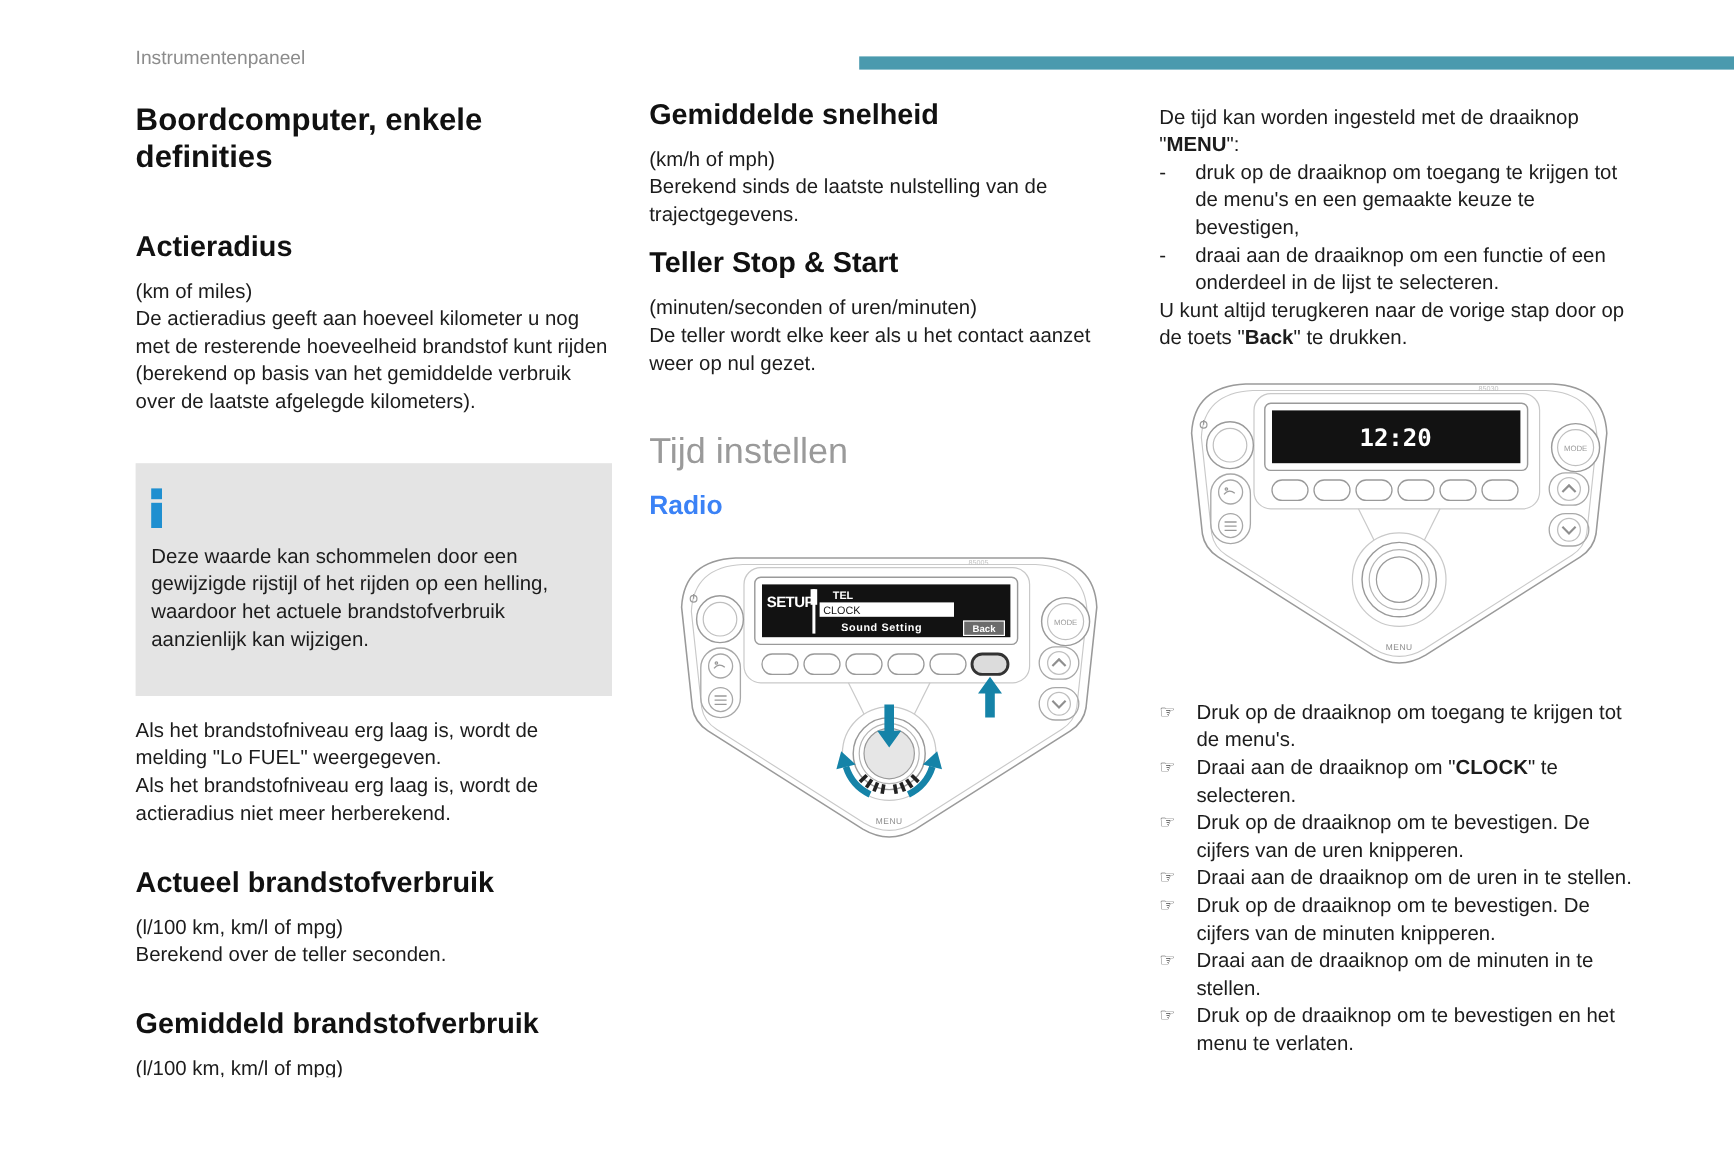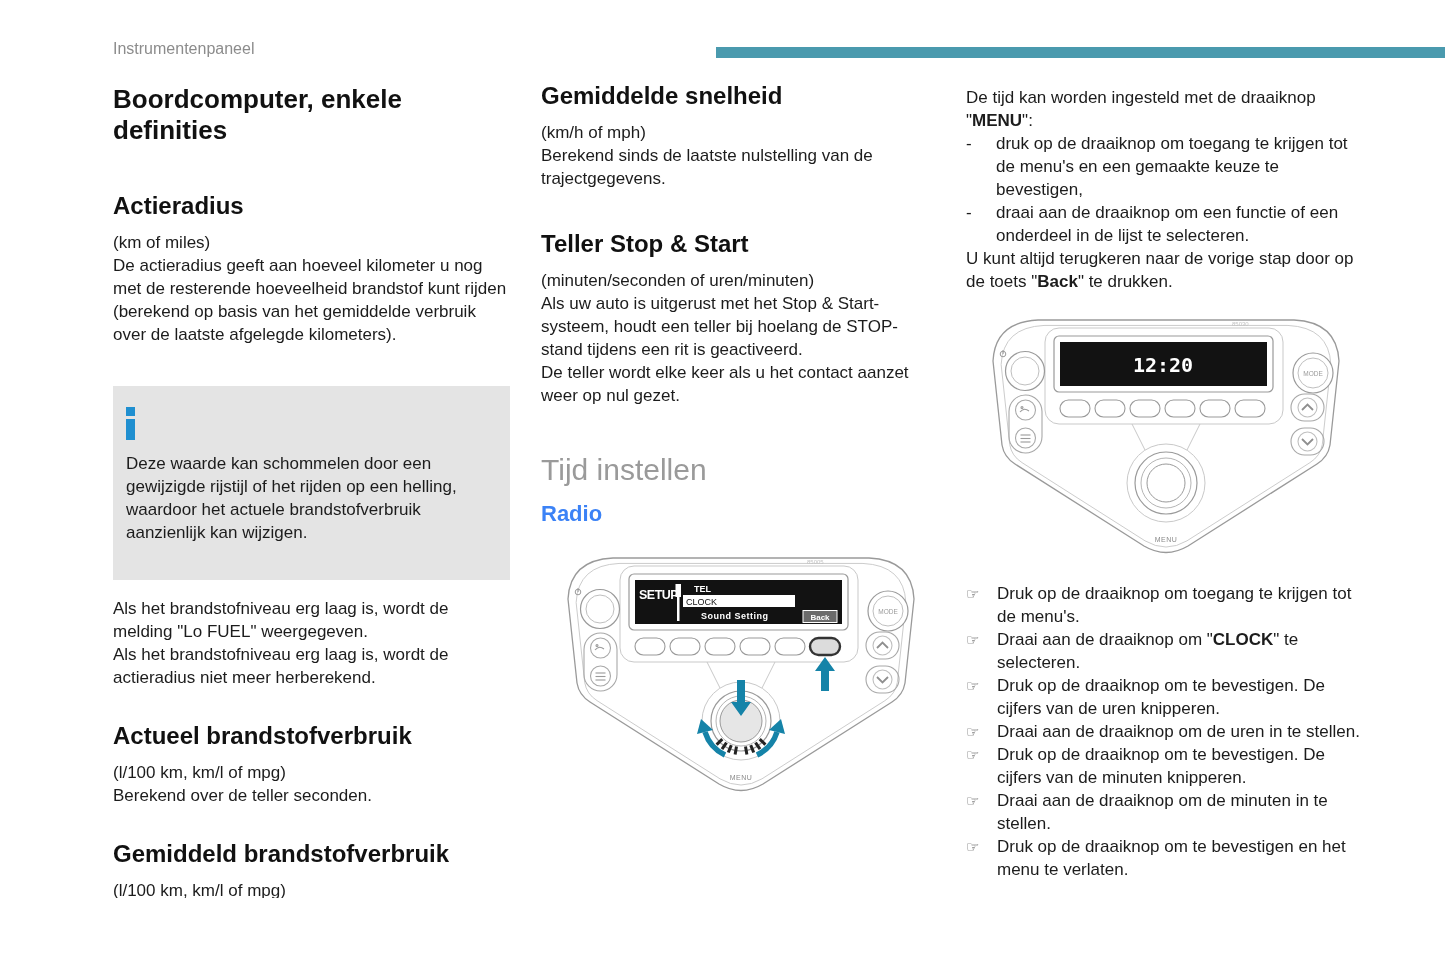--- a/index.html
+++ b/index.html
@@ -80,23 +80,22 @@
     <h2 class="sec-heading">Gemiddeld brandstofverbruik</h2>
     <p class="unit">(l/100 km, km/l of mpg)</p>
     <p>Berekend sinds de laatste nulstelling van de trajectgegevens.</p>
   </div>
 
   <div class="col col2">
     <h2 class="sec-heading first">Gemiddelde snelheid</h2>
     <p class="unit">(km/h of mph)</p>
     <p>Berekend sinds de laatste nulstelling van de trajectgegevens.</p>
 
-    <h2 class="sec-heading" style="margin-top:42px;">Teller Stop &amp; Start</h2>
+    <h2 class="sec-heading" style="margin-top:18px;">Teller Stop &amp; Start</h2>
     <p class="unit">(minuten/seconden of uren/minuten)</p>
-    <p>Als uw auto is uitgerust met het Stop &amp; Start-systeem, houdt een teller bij hoelang de STOP-stand tijdens een rit is geactiveerd.</p>
     <p>De teller wordt elke keer als u het contact aanzet weer op nul gezet.</p>
 
     <div class="big-gray-title">Tijd instellen</div>
     <div class="sub-title">Radio</div>
 
     <svg class="diagram" width="368" height="254" viewBox="0 0 368 254">
 
       <path d="M 56,9 L 312,9 Q 355,11 357,50 L 348,134 Q 346,146 335,153 L 206,235 Q 184,248 162,235 L 33,153 Q 22,146 20,134 L 11,50 Q 13,11 56,9 Z" fill="#ffffff" stroke="#9a9a9a" stroke-width="1.3"></path>
       <path d="M 56,9 L 312,9 Q 355,11 357,50 L 348,134 Q 346,146 335,153 L 206,235 Q 184,248 162,235 L 33,153 Q 22,146 20,134 L 11,50 Q 13,11 56,9 Z" fill="none" stroke="#c9c9c9" stroke-width="1" transform="translate(184,125) scale(0.953) translate(-184,-125)"></path>
       <text x="250" y="15" font-size="6" fill="#c2c2c2">85005</text>

